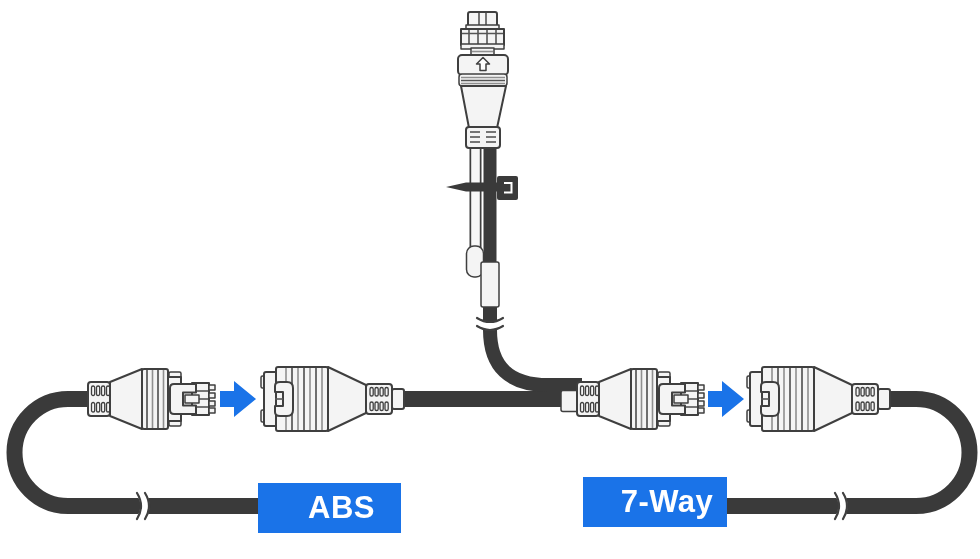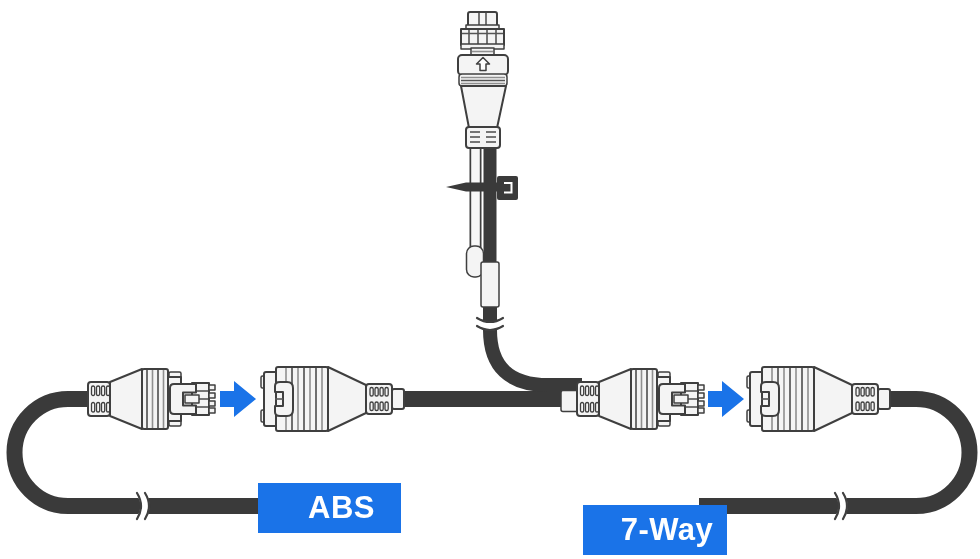--- a/index.html
+++ b/index.html
@@ -183,14 +183,14 @@
   <use href="#male-conn" transform="translate(88,399)"></use>
   <use href="#arrow-right" transform="translate(220,399)"></use>
   <use href="#female-conn" transform="translate(262,399)"></use>
 
   <use href="#male-conn" transform="translate(577,399)"></use>
   <use href="#arrow-right" transform="translate(708,399)"></use>
   <use href="#female-conn" transform="translate(748,399)"></use>
 </svg>
 
 <div class="tag" style="left:258px;top:483px;width:119px;height:50px;">ABS</div>
-<div class="tag" style="left:583px;top:505px;width:120px;height:50px;">7-Way</div>
+<div class="tag" style="left:583px;top:477px;width:120px;height:50px;">7-Way</div>
 </div>
 
 </body></html>

